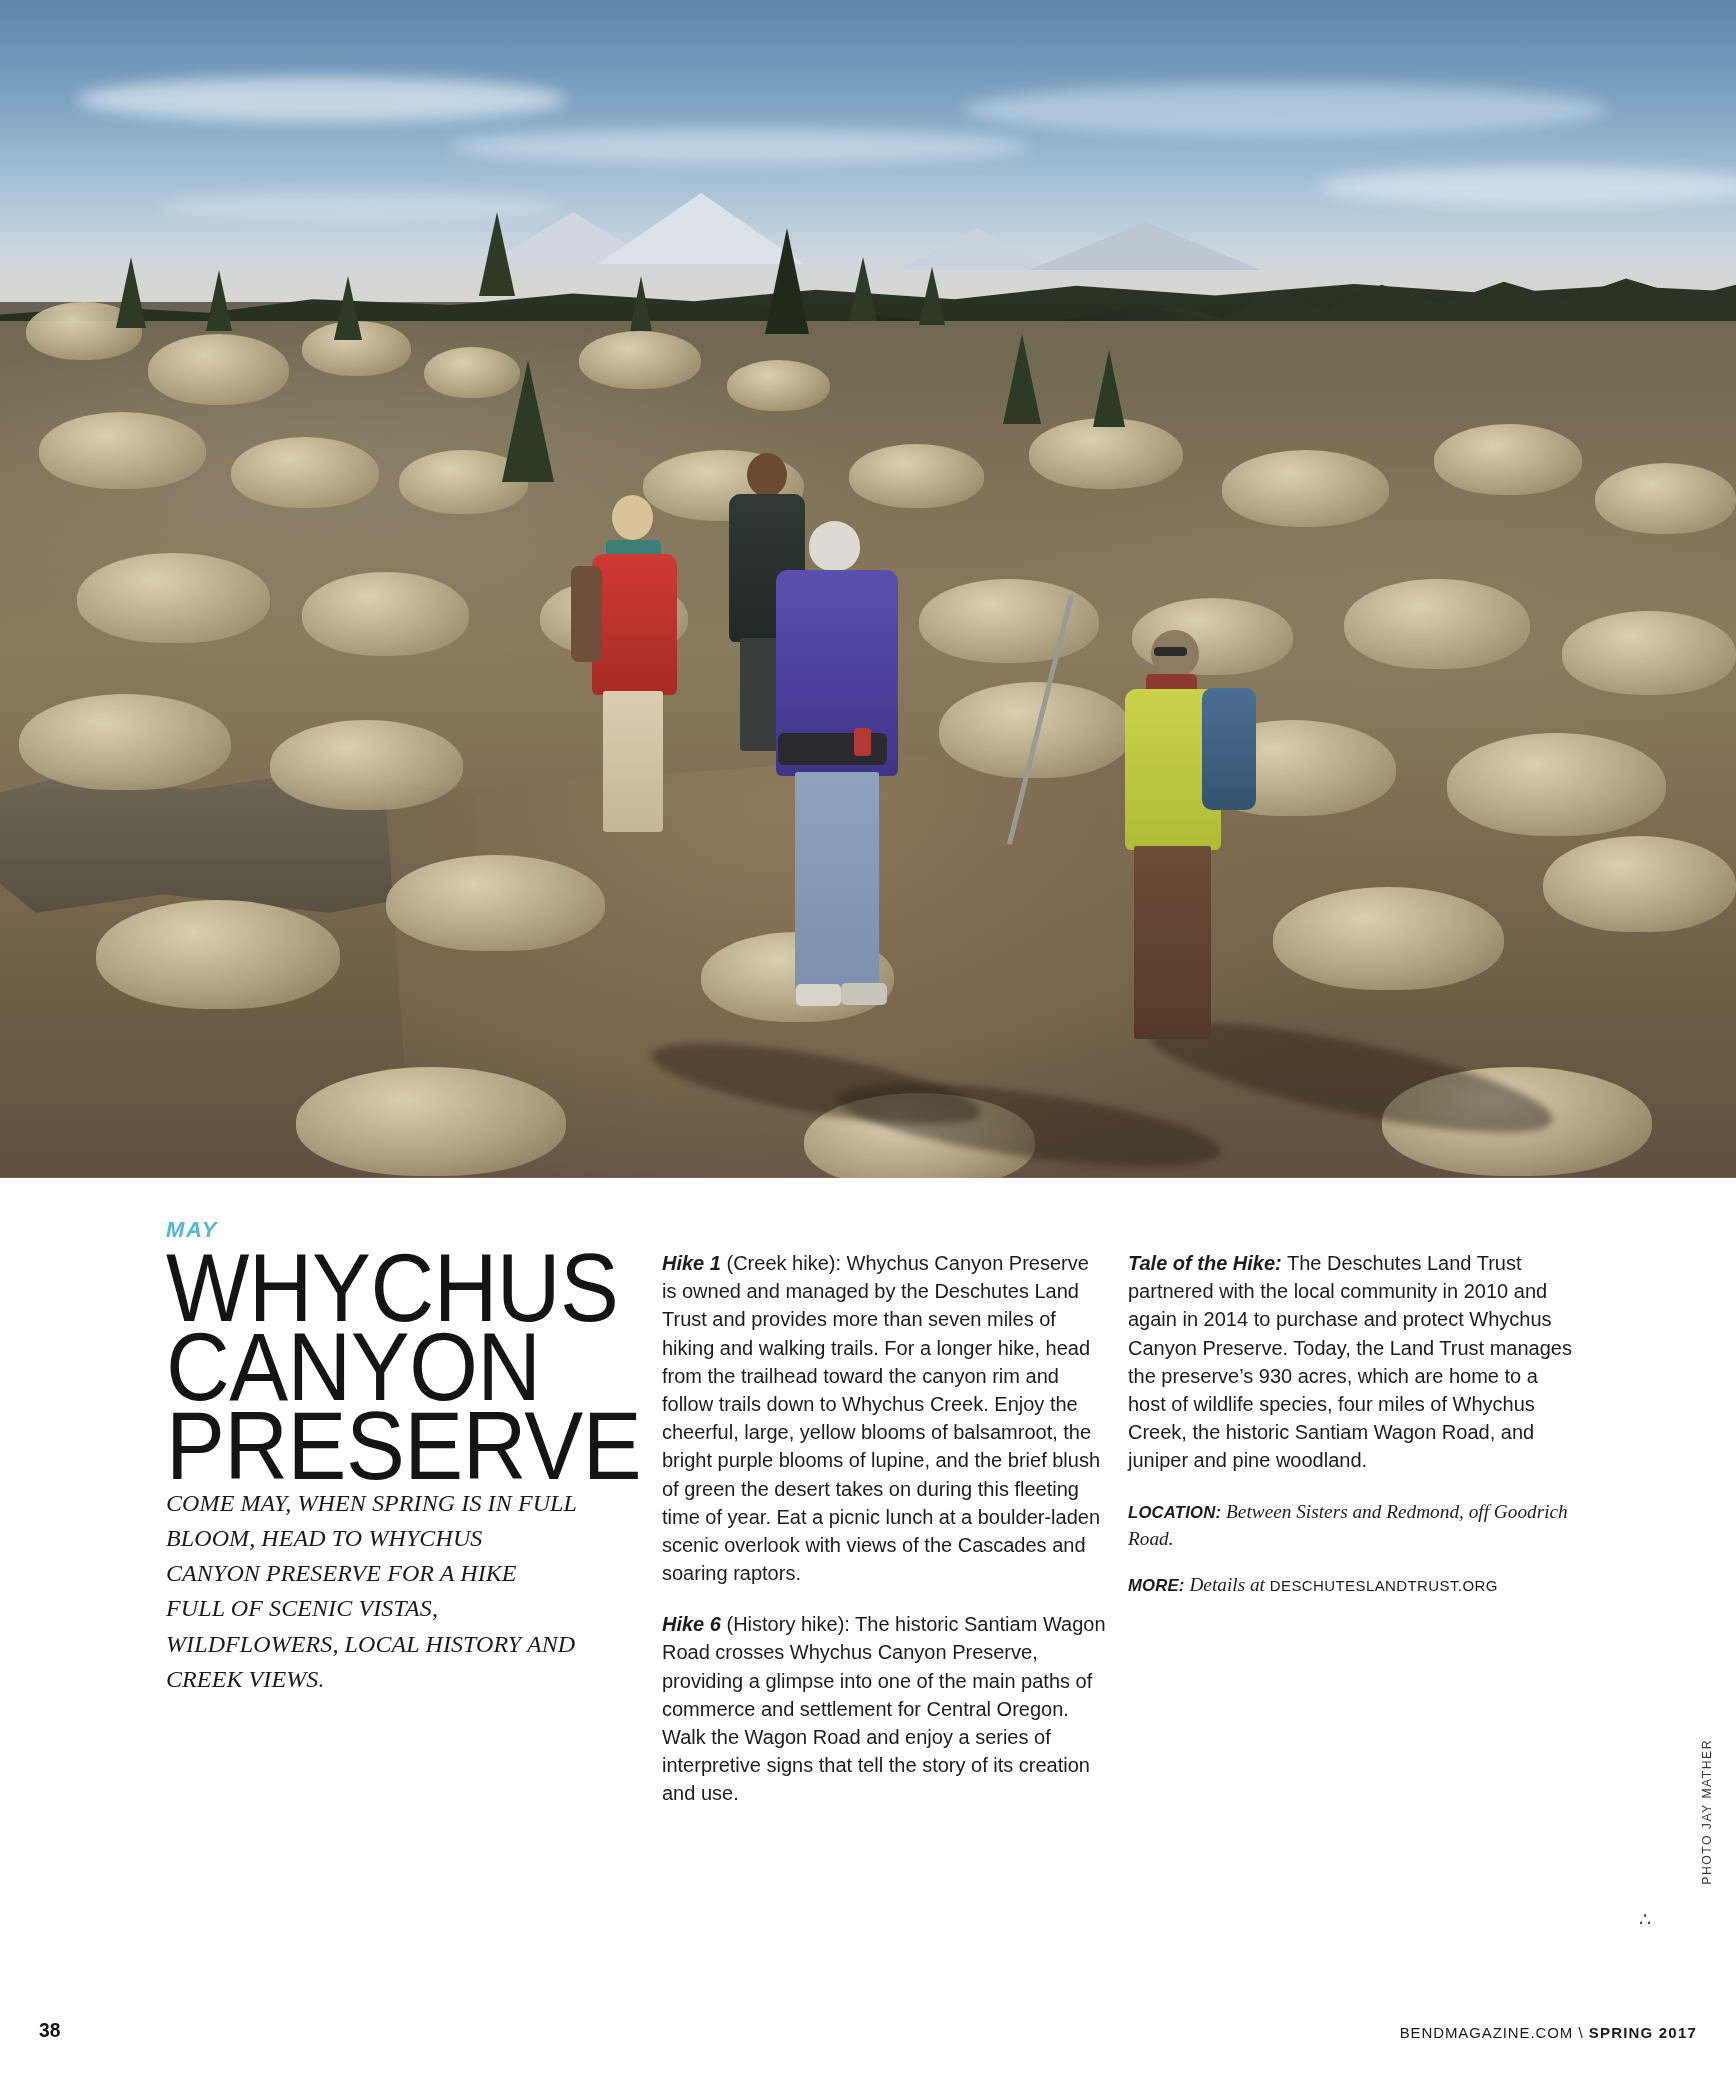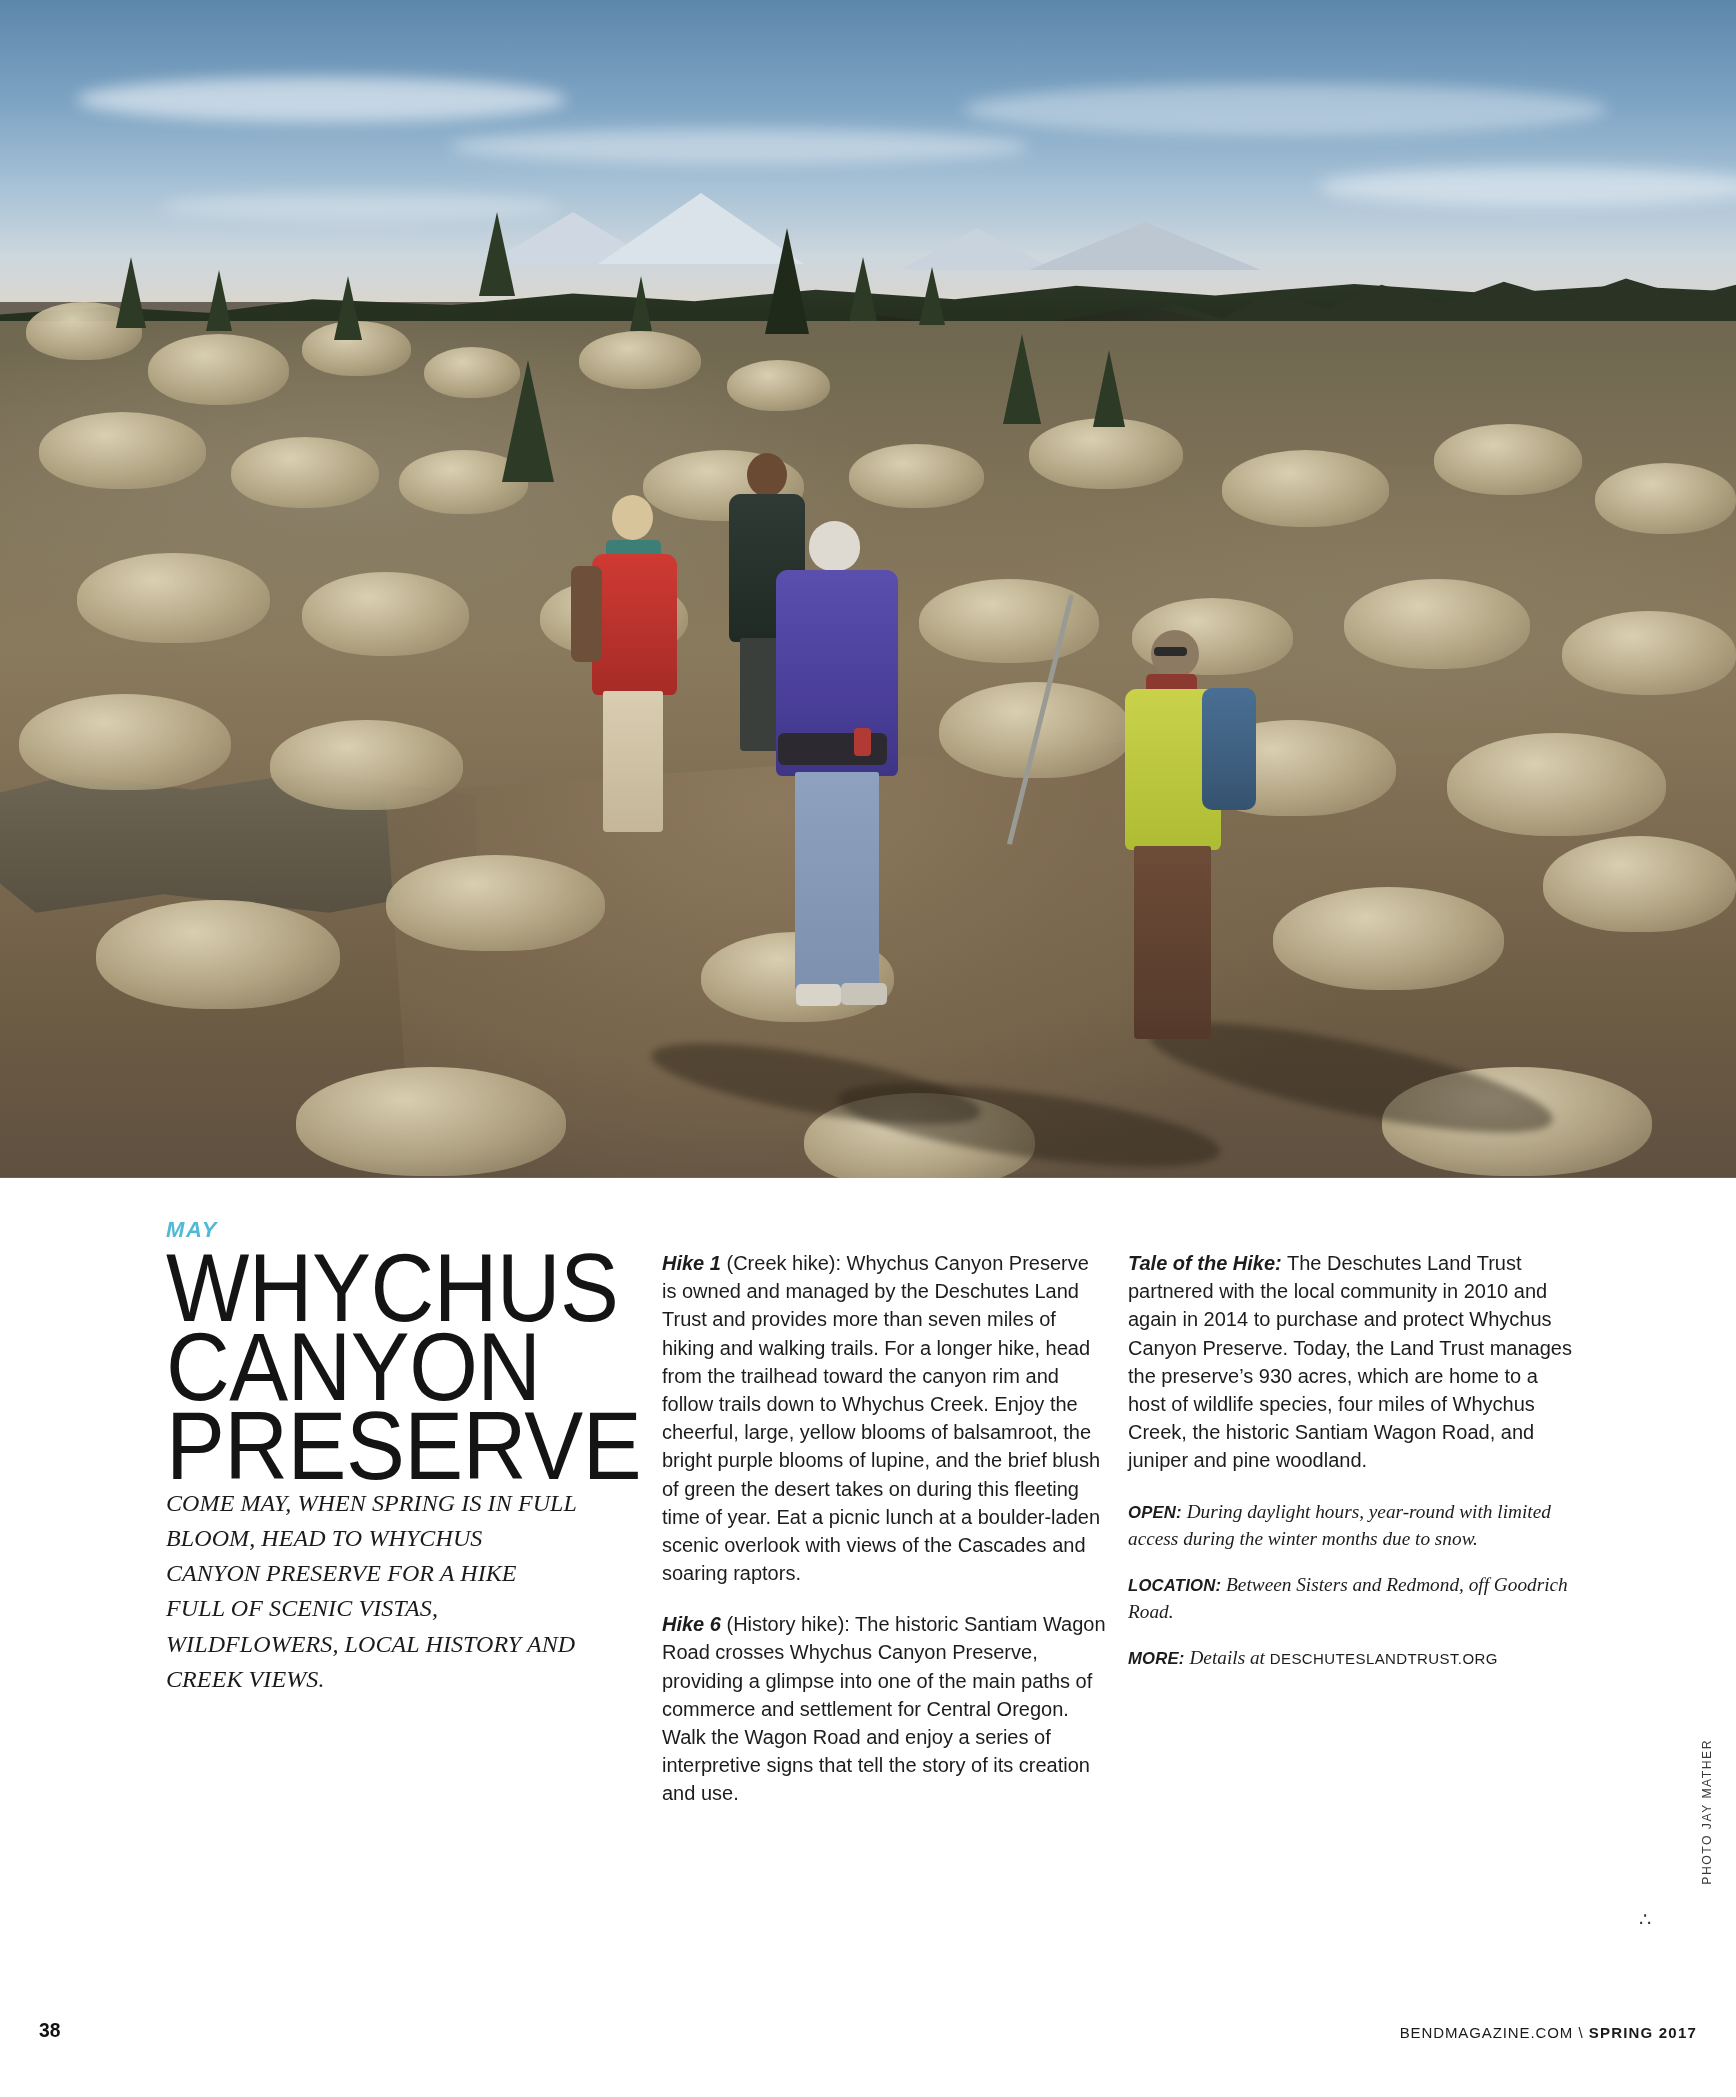--- a/index.html
+++ b/index.html
@@ -381,23 +381,20 @@
     <div class="para">
       <span class="lead">Hike 6</span><span> (History hike): The historic Santiam Wagon Road crosses Whychus Canyon Preserve, providing a glimpse into one of the main paths of commerce and settlement for Central Oregon. Walk the Wagon Road and enjoy a series of interpretive signs that tell the story of its creation and use.</span>
     </div>
   </div>
 
   <div class="col-right">
     <div class="para">
       <span class="lead">Tale of the Hike:</span><span> The Deschutes Land Trust partnered with the local community in 2010 and again in 2014 to purchase and protect Whychus Canyon Preserve. Today, the Land Trust manages the preserve’s 930 acres, which are home to a host of wildlife species, four miles of Whychus Creek, the historic Santiam Wagon Road, and juniper and pine woodland.</span>
     </div>
 
-    <div class="meta">
-      <span class="lbl">OPEN:</span><span> During daylight hours, year-round with limited access during the winter months due to snow.</span>
-    </div>
 
     <div class="meta">
       <span class="lbl">LOCATION:</span><span> Between Sisters and Redmond, off Goodrich Road.</span>
     </div>
 
     <div class="meta">
       <span class="lbl">MORE:</span><span> Details at </span><span class="smallcaps">DESCHUTESLANDTRUST.ORG</span>
     </div>
   </div>
 

